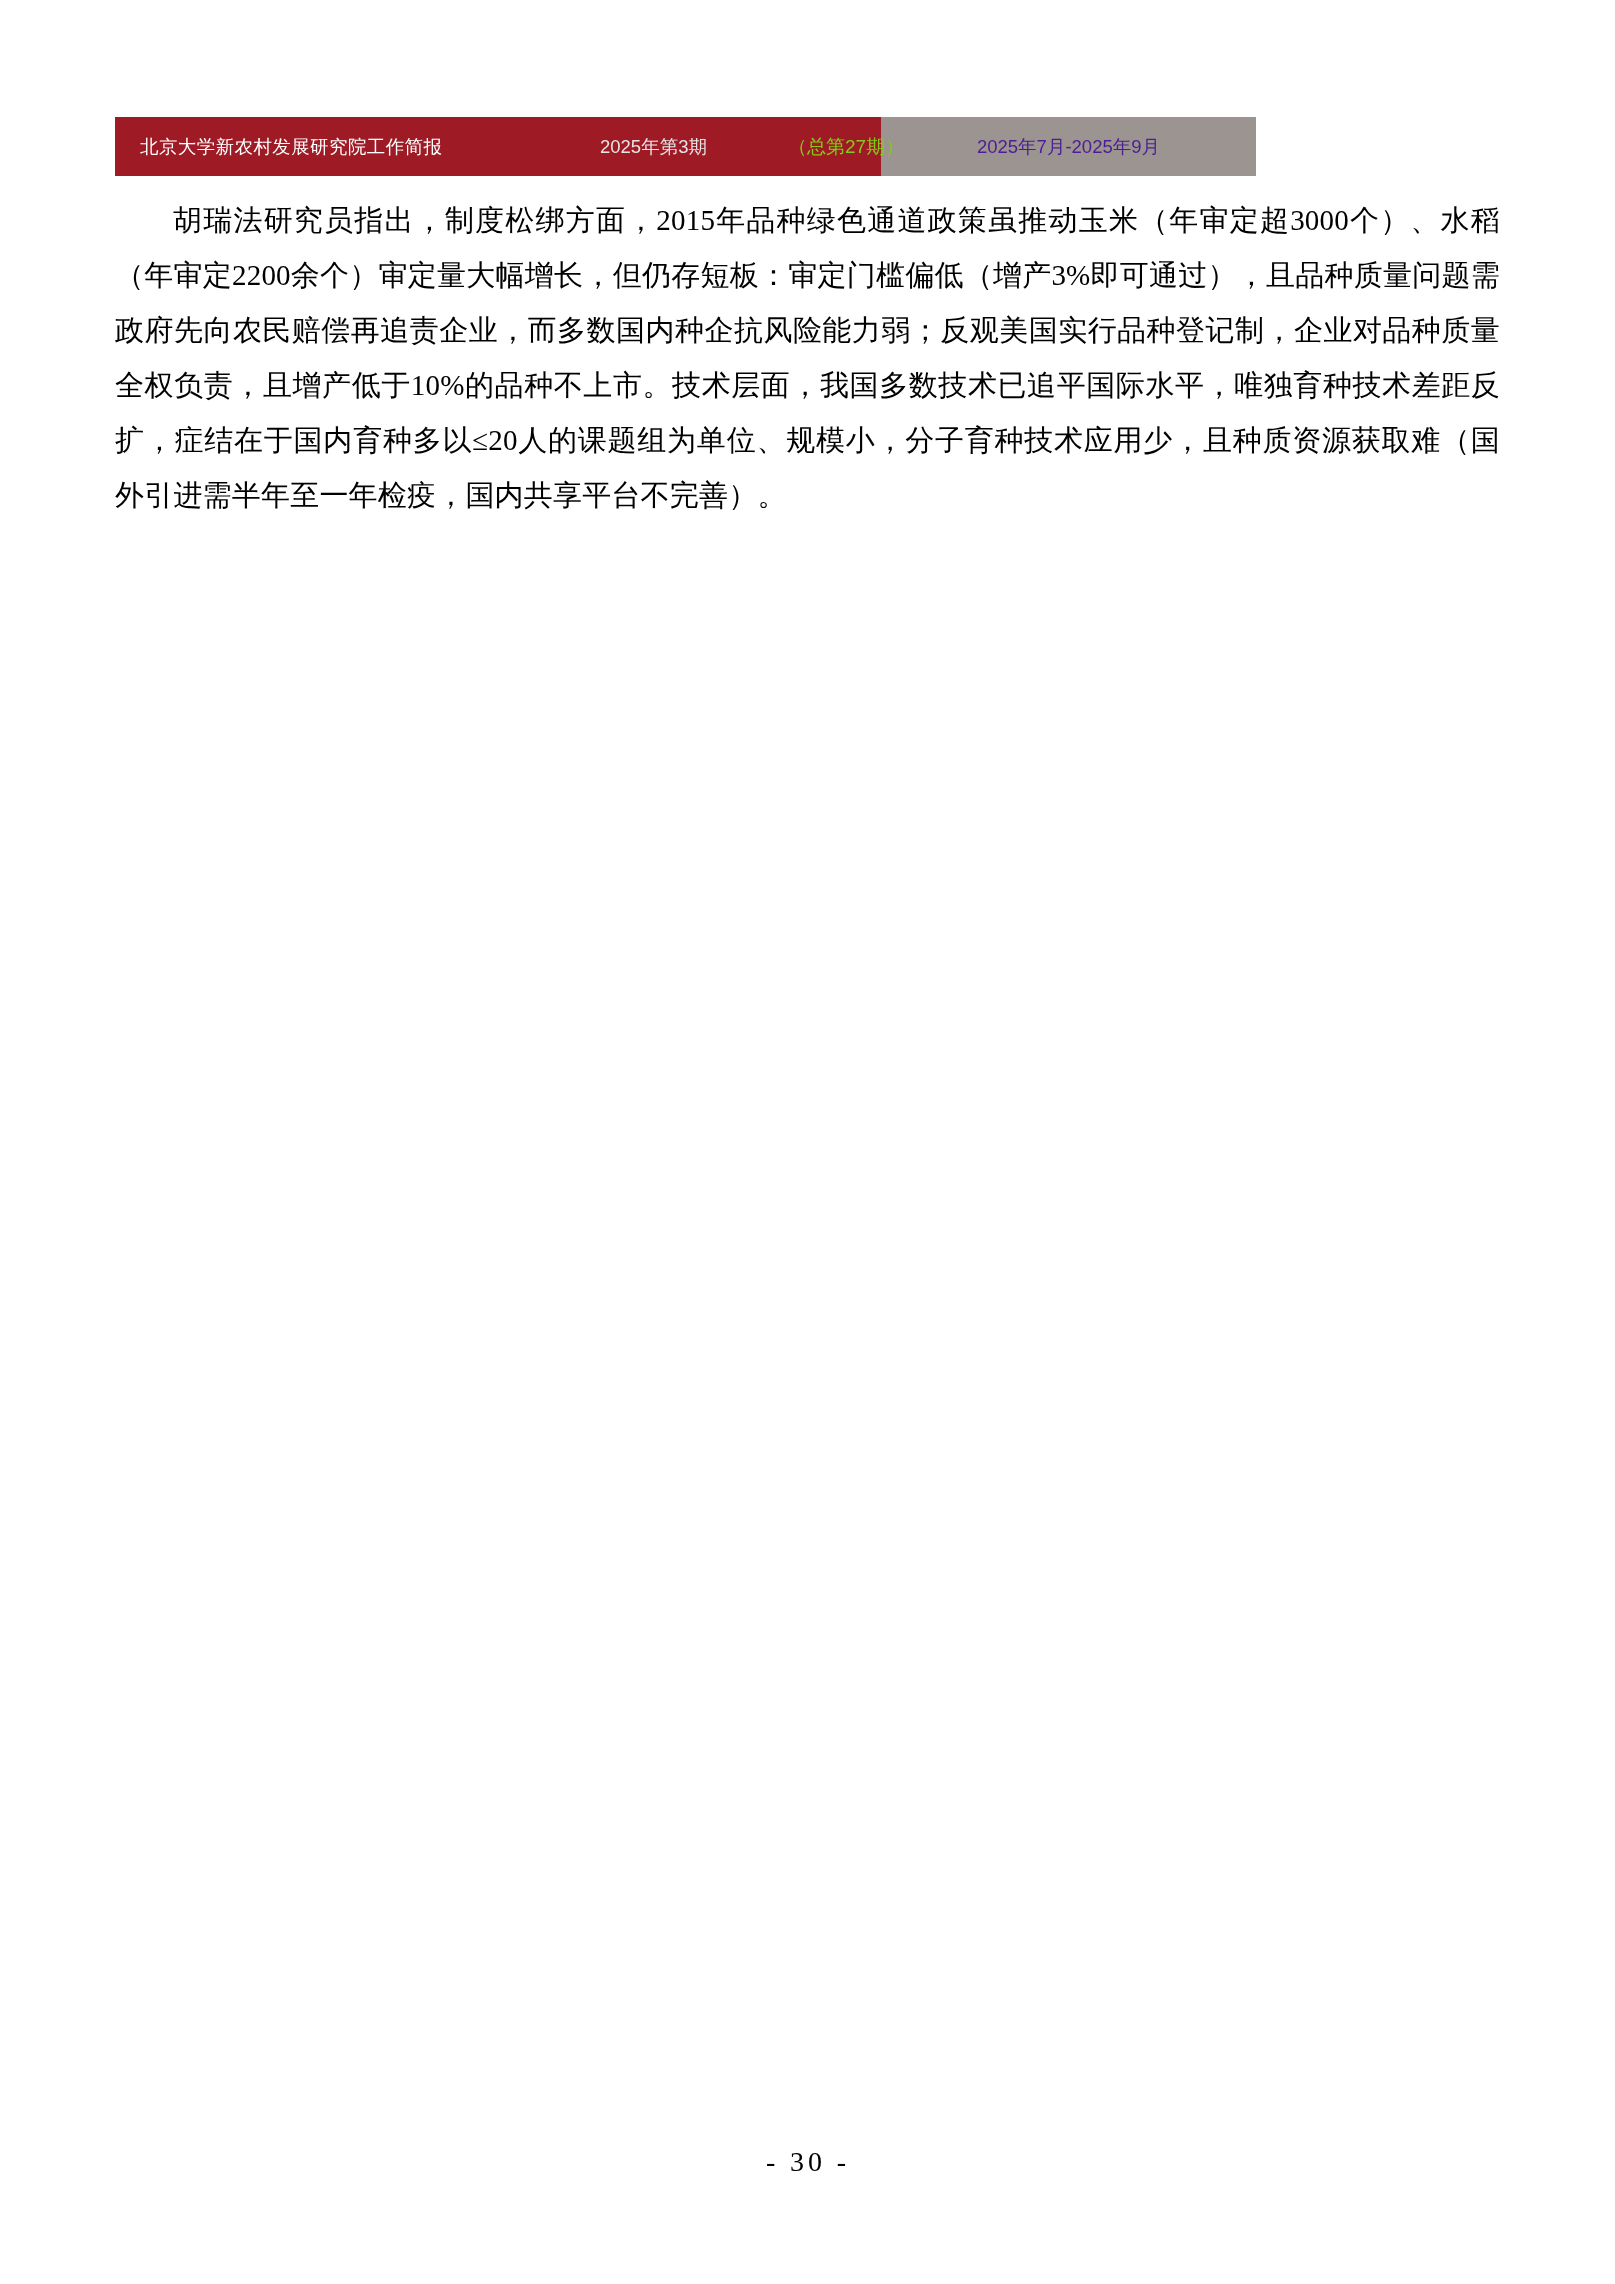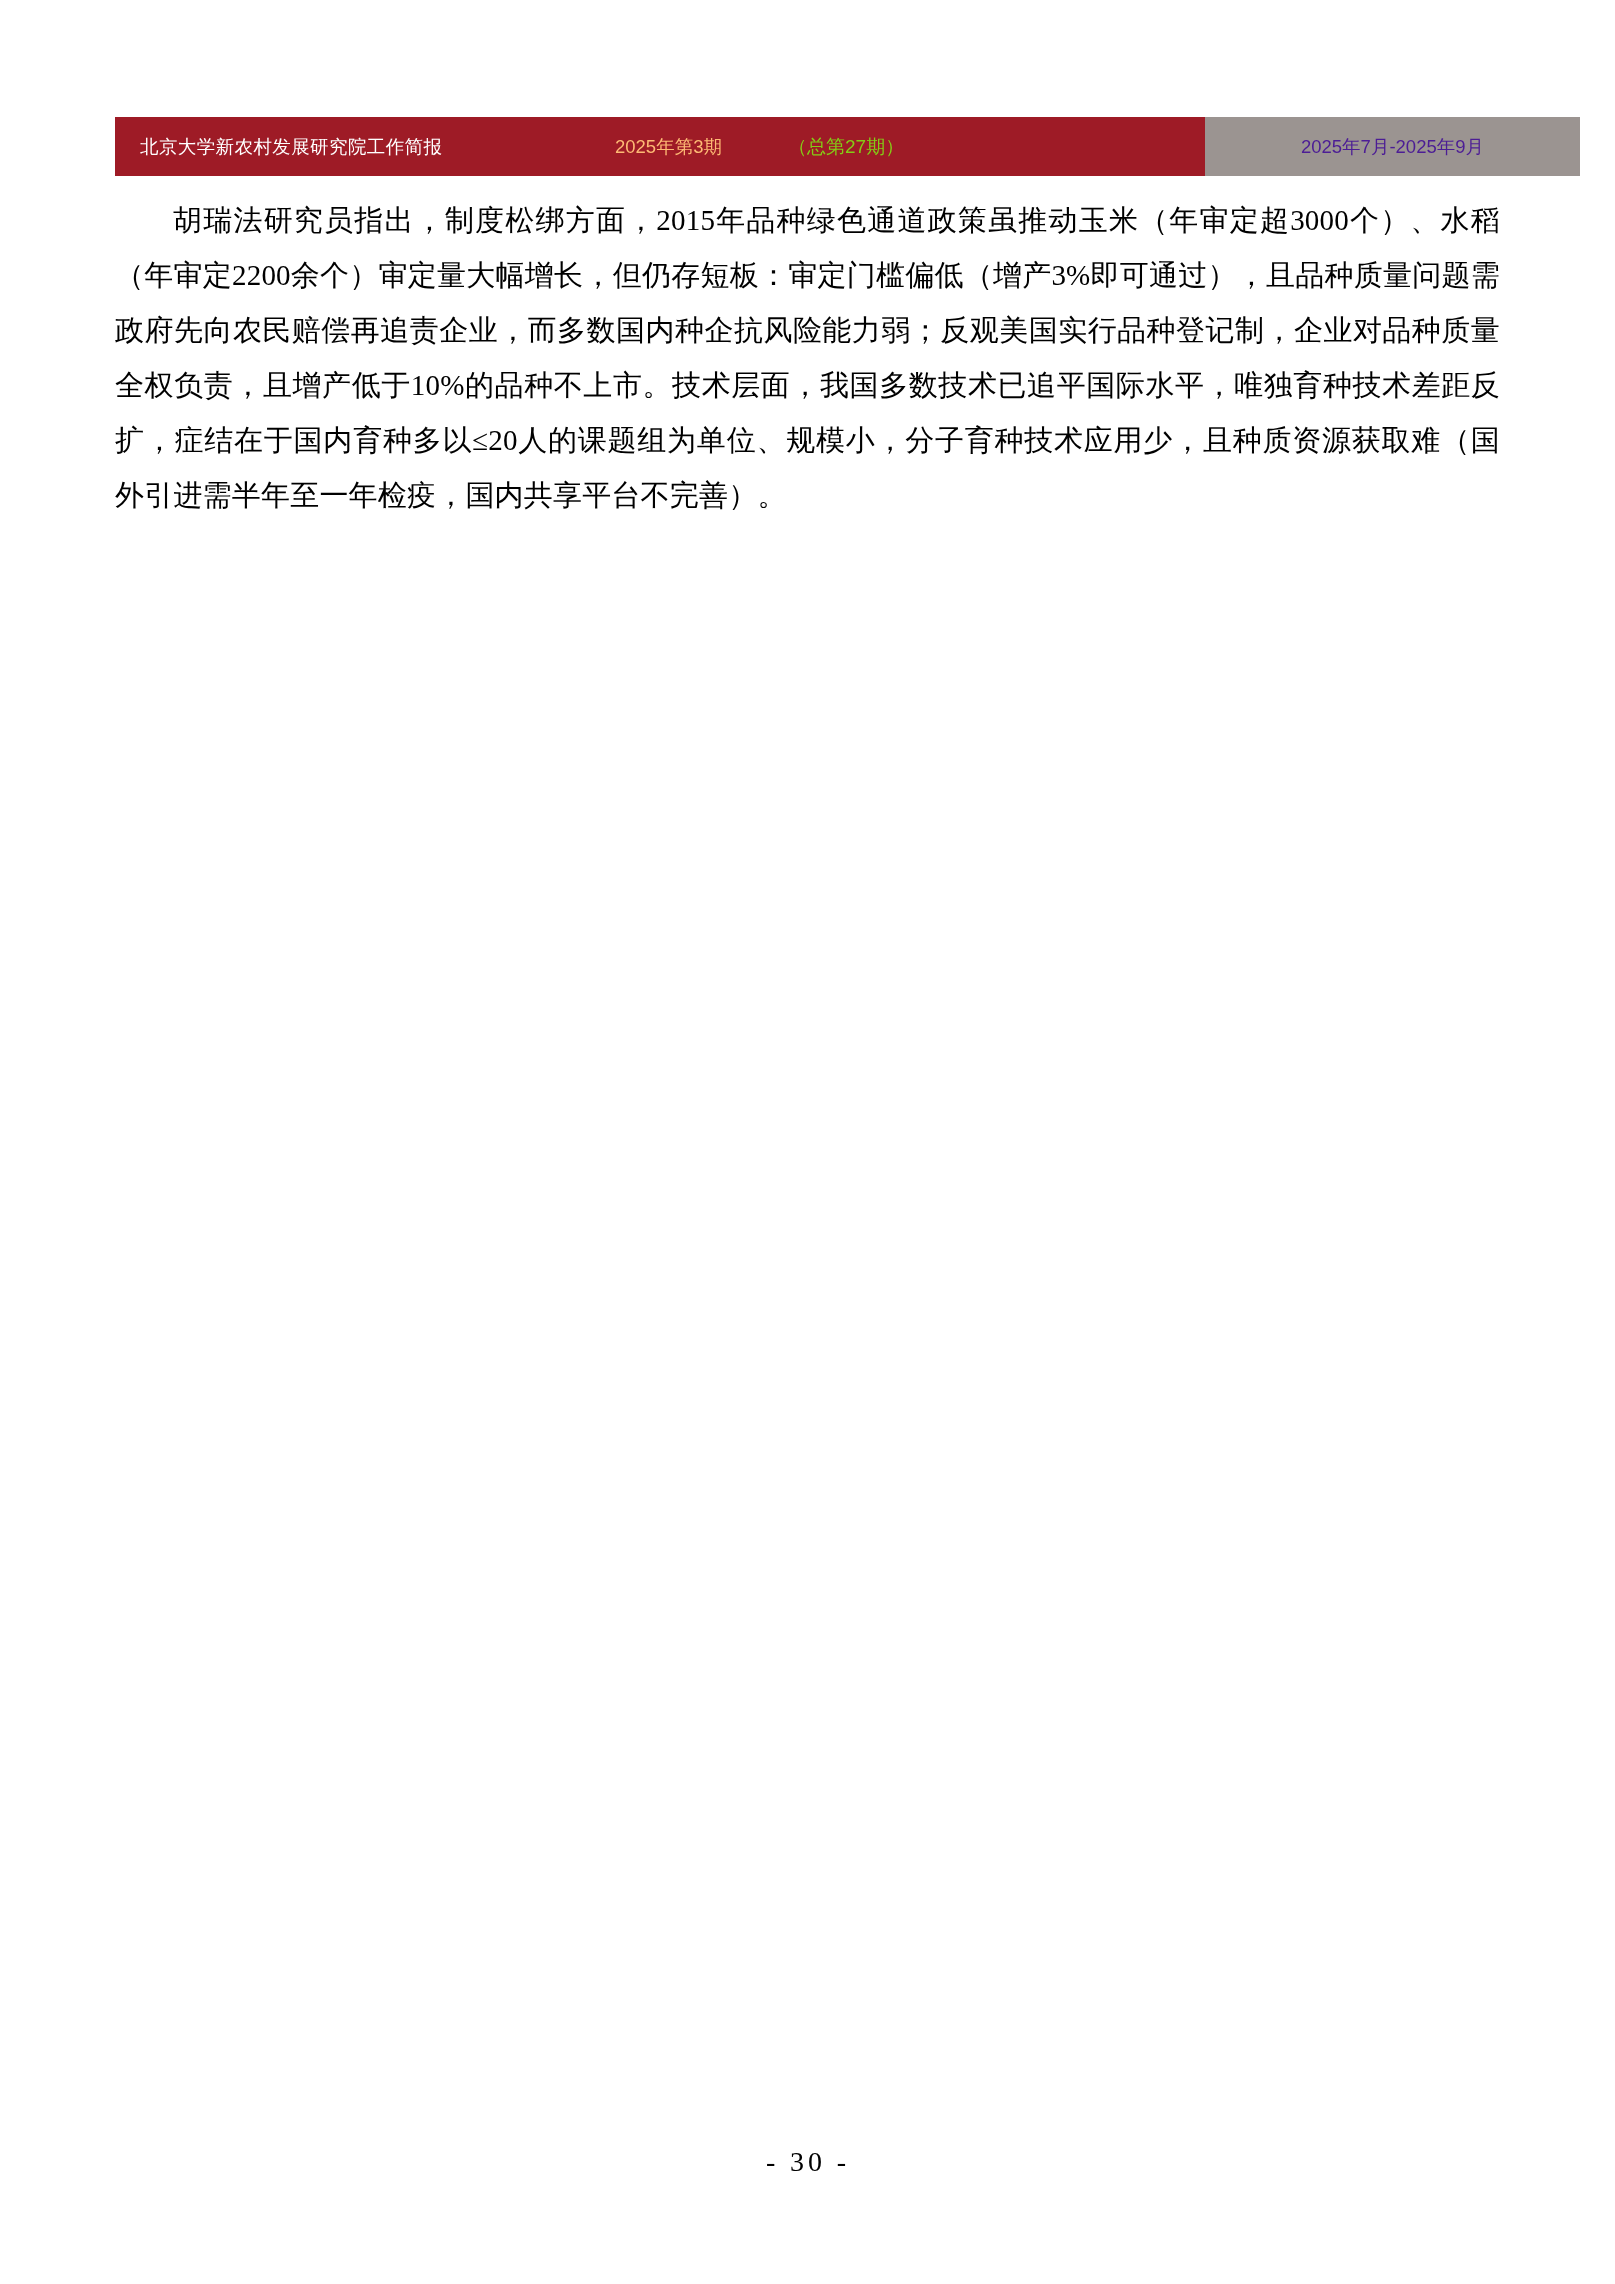--- a/index.html
+++ b/index.html
@@ -19,21 +19,21 @@
     width: 1616px;
     height: 2284px;
     box-sizing: border-box;
   }
 
   
   .header {
     position: absolute;
     left: 115px;
     top: 117px;
-    width: 1465px;
+    width: 1141px;
     height: 59px;
     display: flex;
     align-items: stretch;
   }
   .header-left {
     background: #9e1b26;
     flex: 1 1 auto;
     display: flex;
     align-items: center;
     position: relative;
@@ -50,26 +50,26 @@
     box-sizing: border-box;
   }
   .header-title {
     color: #ffffff;
     font-family: "Liberation Sans", sans-serif;
     font-size: 18.5px;
     letter-spacing: 0.4px;
     white-space: nowrap;
   }
   .header-issue {
-    color: #fdba74;
+    color: #e5e5e5;
     font-family: "Liberation Sans", sans-serif;
     font-size: 18.5px;
     white-space: nowrap;
     position: absolute;
-    left: 500px;
+    left: 485px;
   }
   .header-issue-total {
     color: #84cc16;
     font-family: "Liberation Sans", sans-serif;
     font-size: 19px;
     white-space: nowrap;
     position: absolute;
     left: 673px;
   }
   .header-date {

